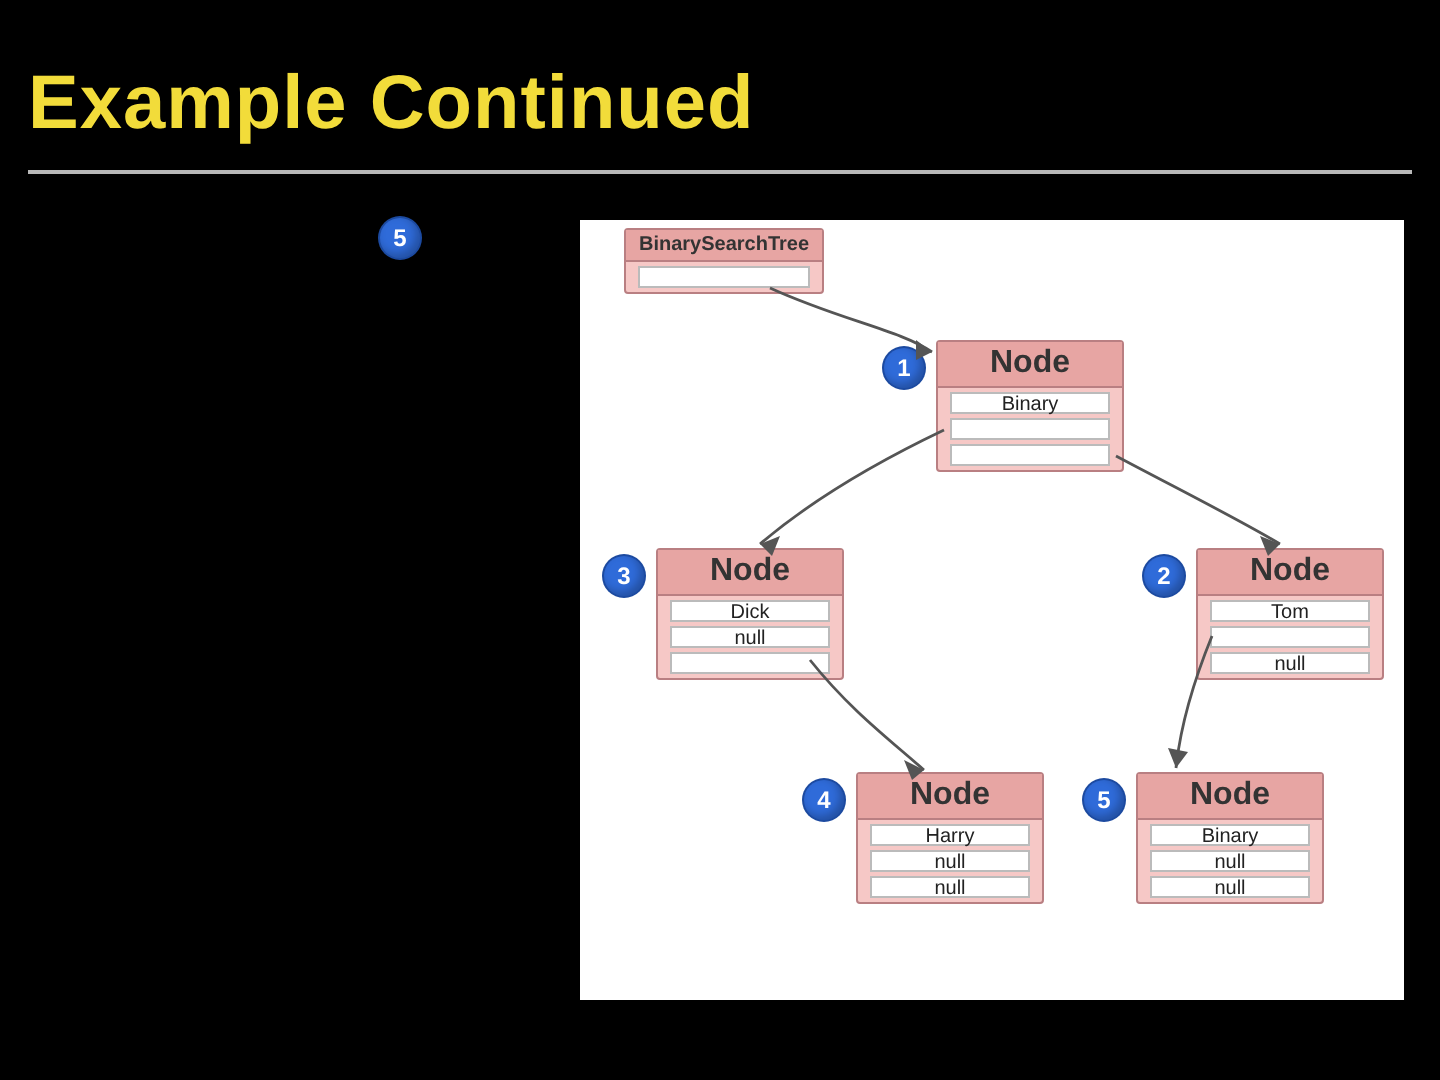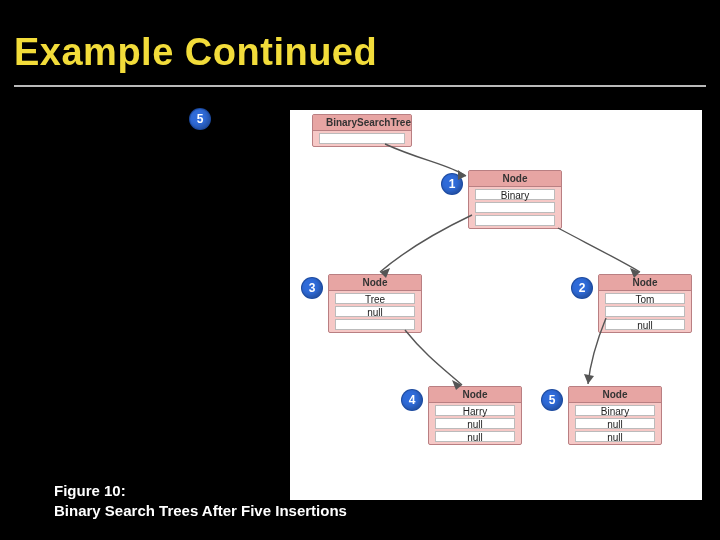--- a/index.html
+++ b/index.html
@@ -11,23 +11,23 @@
 
   .tree-add { position: absolute; left: 18px; top: 100px; font-family: "Courier New", Courier, monospace; font-size: 17px; color: #fff; }
   .callout-5-label { position: absolute; left: 190px; top: 92px; }
 
   .caption { position: absolute; left: 54px; bottom: 22px; color: #fff; font-size: 15px; font-weight: 700; line-height: 1.35; }
 
   .diagram { position: absolute; left: 290px; top: 93px; width: 412px; height: 390px; background: #fff; }
 
   
   .node { position: absolute; border: 1px solid #b97f82; background: #f6c8c6; border-radius: 2px; width: 94px; }
-  .node .hdr { background: #e7a5a3; font-size: 10px; color: #333; text-align: center; padding: 2px 0; font-weight: 700; border-bottom: 1px solid #b97f82; }
+  .node .hdr { background: #e7a5a3; font-size: 16px; color: #333; text-align: center; padding: 2px 0; font-weight: 700; border-bottom: 1px solid #b97f82; }
   .node .slotfield { margin: 2px 6px; background: #fff; border: 1px solid #bbb; height: 11px; font-size: 10px; line-height: 11px; text-align: center; color: #222; }
-  .node.root .hdr { font-size: 10px; text-align: right; }
+  .node.root .hdr { font-size: 10px; }
 
   
   .num { width: 20px; height: 20px; border-radius: 50%; background: #2f6bd9; color: #fff; font-size: 12px; font-weight: 700; display: inline-flex; align-items: center; justify-content: center; box-shadow: inset -2px -2px 4px rgba(0,0,0,0.25), 0 0 0 1px #1c4aa0; }
   .num.abs { position: absolute; }
 
   svg.arrows { position: absolute; left: 0; top: 0; width: 412px; height: 390px; pointer-events: none; }
   svg.arrows path { stroke: #555; stroke-width: 1.4; fill: none; }
   svg.arrows polygon { fill: #555; }
 </style>
 </head>
@@ -51,21 +51,21 @@
     <div class="node" style="left:178px; top:60px;">
       <div class="hdr">Node</div>
       <div class="slotfield">Binary</div>
       <div class="slotfield"></div>
       <div class="slotfield"></div>
     </div>
 
     <span class="num abs" style="left:12px; top:168px;">3</span>
     <div class="node" style="left:38px; top:164px;">
       <div class="hdr">Node</div>
-      <div class="slotfield">Tree</div>
+      <div class="slotfield">Dick</div>
       <div class="slotfield">null</div>
       <div class="slotfield"></div>
     </div>
 
     <span class="num abs" style="left:282px; top:168px;">2</span>
     <div class="node" style="left:308px; top:164px;">
       <div class="hdr">Node</div>
       <div class="slotfield">Tom</div>
       <div class="slotfield"></div>
       <div class="slotfield">null</div>
@@ -99,18 +99,14 @@
       <polygon points="350,162 340,158 344,168"></polygon>
 
       <path d="M 115 220 C 135 245, 155 260, 172 275"></path>
       <polygon points="172,275 162,270 166,280"></polygon>
 
       <path d="M 316 208 C 305 235, 300 255, 298 274"></path>
       <polygon points="298,274 294,264 304,266"></polygon>
     </svg>
   </div>
 
-  <div class="caption">
-    <div>Figure 10:</div>
-    <div>Binary Search Trees After Five Insertions</div>
-  </div>
 
 </div>
 
 </body></html>

